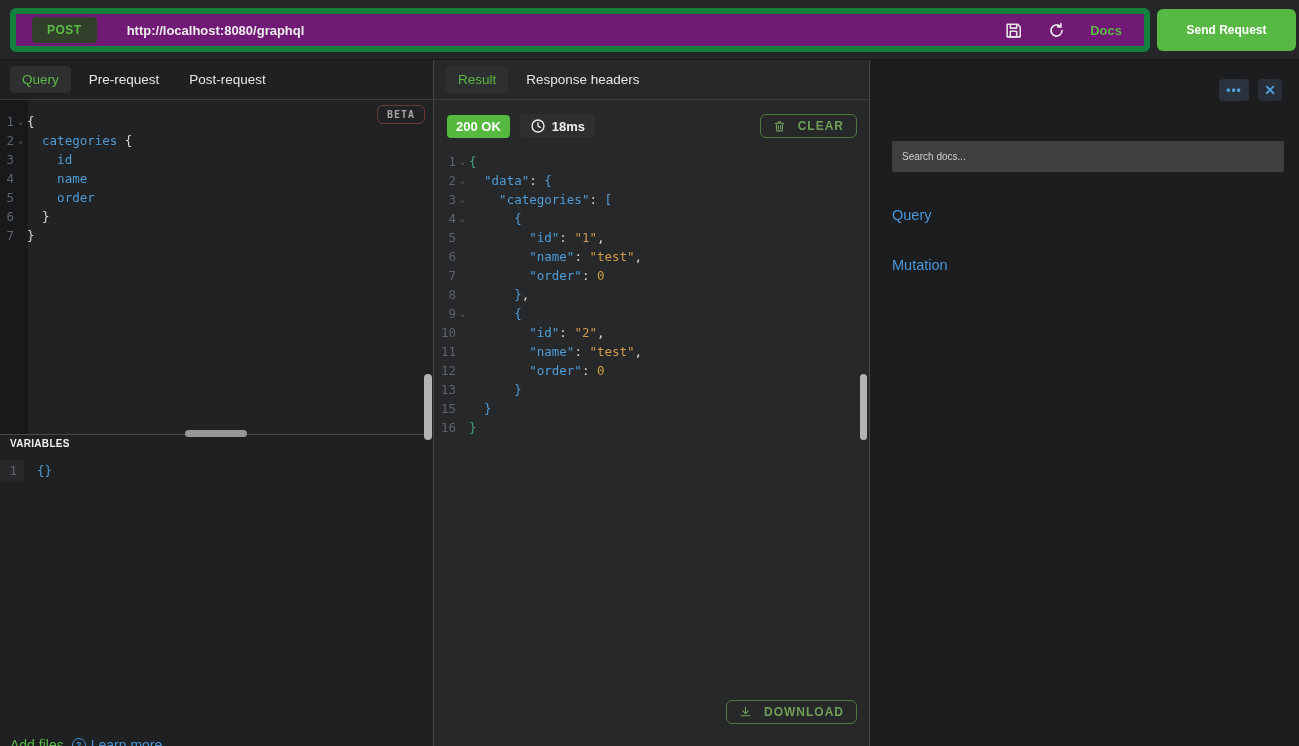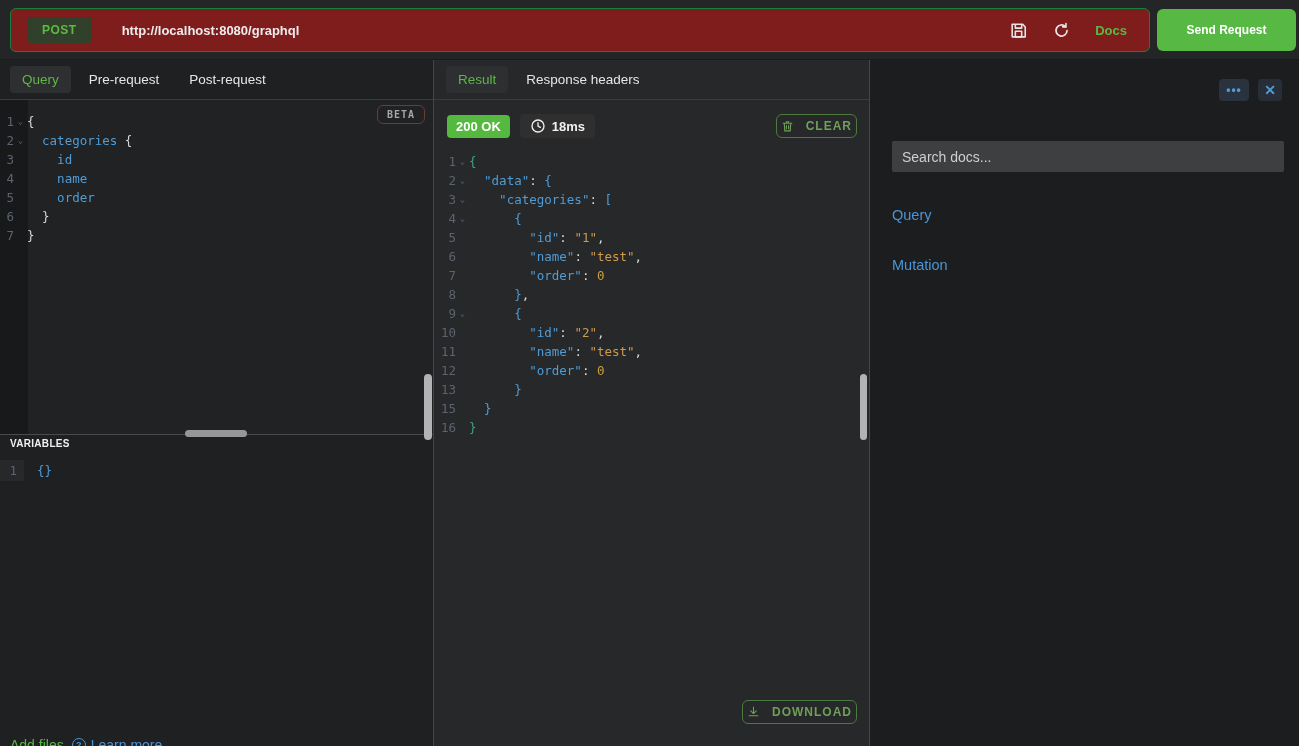--- a/index.html
+++ b/index.html
@@ -4,21 +4,21 @@
 <style>
   * { margin:0; padding:0; box-sizing:border-box; }
   html,body { width:1299px; height:746px; overflow:hidden; background:#1d1e1f;
               font-family:"Liberation Sans", sans-serif; }
   .mono { font-family:"DejaVu Sans Mono", monospace; }
 
   
   #topbar { position:absolute; left:0; top:0; width:1299px; height:60px;
             background:#242526; border-bottom:1px solid #1a1a1a; }
   #url-box { position:absolute; left:10px; top:8px; width:1140px; height:44px;
-             background:#7f1d1d; border:1px solid #15803d; border-radius:6px;
+             background:#701a75; border:6px solid #15803d; border-radius:6px;
              display:flex; align-items:center; }
   #method-btn { margin-left:16px; padding:6px 15px; background:#31402a; border-radius:4px;
                 color:#5cb944; font-weight:bold; font-size:12px; letter-spacing:0.5px; cursor:pointer; }
   #url-text { margin-left:30px; color:#ececec; font-size:13px; font-weight:600; }
   #url-spacer { flex:1; }
   .tb-icon { width:19px; height:19px; margin-right:24px; cursor:pointer; flex:0 0 auto; }
   #docs-link { color:#5cb944; font-weight:bold; font-size:13px; margin-right:22px; cursor:pointer; }
   #send-btn { position:absolute; right:3px; top:9px; width:139px; height:42px;
               background:#57b944; border:none; border-radius:6px; color:#ffffff;
               font-size:12px; font-weight:600; cursor:pointer; font-family:inherit; }
@@ -80,37 +80,37 @@
 
   
   #status-row { display:flex; align-items:center; margin:13px 12px 16px 13px; height:26px; }
   #status-badge { background:#55b93f; color:#ffffff; font-size:13px; font-weight:bold;
                   padding:4px 9px; border-radius:4px; }
   #time-badge { display:flex; align-items:center; gap:6px; background:#2f2f30;
                 border-radius:4px; padding:4px 10px; margin-left:10px;
                 color:#f0f0f0; font-size:13px; font-weight:600; }
   .ghost-btn { display:flex; align-items:flex-end; gap:12px; background:transparent;
                border:1.5px solid #4c7a3e; border-radius:6px; color:#6f9f58;
-               font-size:12px; font-weight:bold; letter-spacing:1px; padding:4px 4px;
+               font-size:12px; font-weight:bold; letter-spacing:1px; padding:4px 12px;
                cursor:pointer; font-family:inherit; }
   #clear-btn { margin-left:auto; }
   #download-btn { position:absolute; right:12px; bottom:22px; }
 
   #result-lines { position:absolute; left:0; top:92px; width:437px; }
   #result-lines .ln { width:22px; }
 
   
   #docs-actions { position:absolute; top:19px; right:17px; display:flex; gap:9px; }
   .mini-btn { height:22px; border-radius:4px; background:#2a323e; color:#4f9cd6;
               display:flex; align-items:center; justify-content:center; cursor:pointer; }
   #docs-more-btn { width:30px; font-size:12px; font-weight:bold; letter-spacing:1px; }
   #docs-close-btn { width:24px; font-size:14px; font-weight:bold; background:#272e38; }
   #docs-search { position:absolute; left:21px; top:81px; width:392px; height:31px;
                  background:#3e3f41; border:none; border-radius:2px; color:#d2d2d2;
-                 font-size:14px; padding:0 10px; font-family:inherit; outline:none; }
+                 font-size:10px; padding:0 10px; font-family:inherit; outline:none; }
   #docs-search::placeholder { color:#cfcfcf; opacity:1; }
   .docs-link { position:absolute; left:21px; color:#4a95d9; font-size:14.5px; cursor:pointer; }
   #docs-link-query { top:147px; }
   #docs-link-mutation { top:184px;margin-top:13px; }
 
   svg { display:block; }
 </style>
 </head>
 <body>
 

